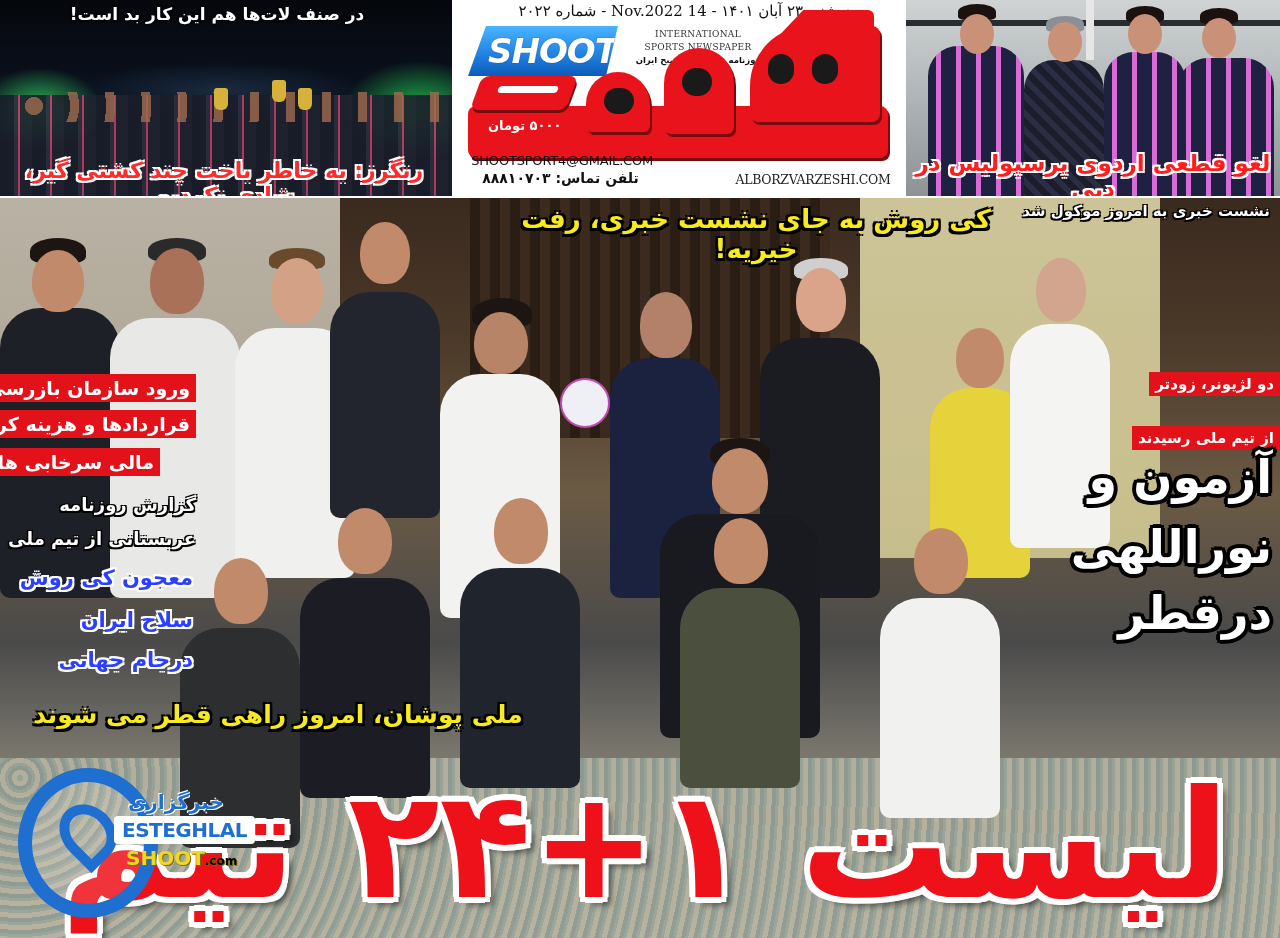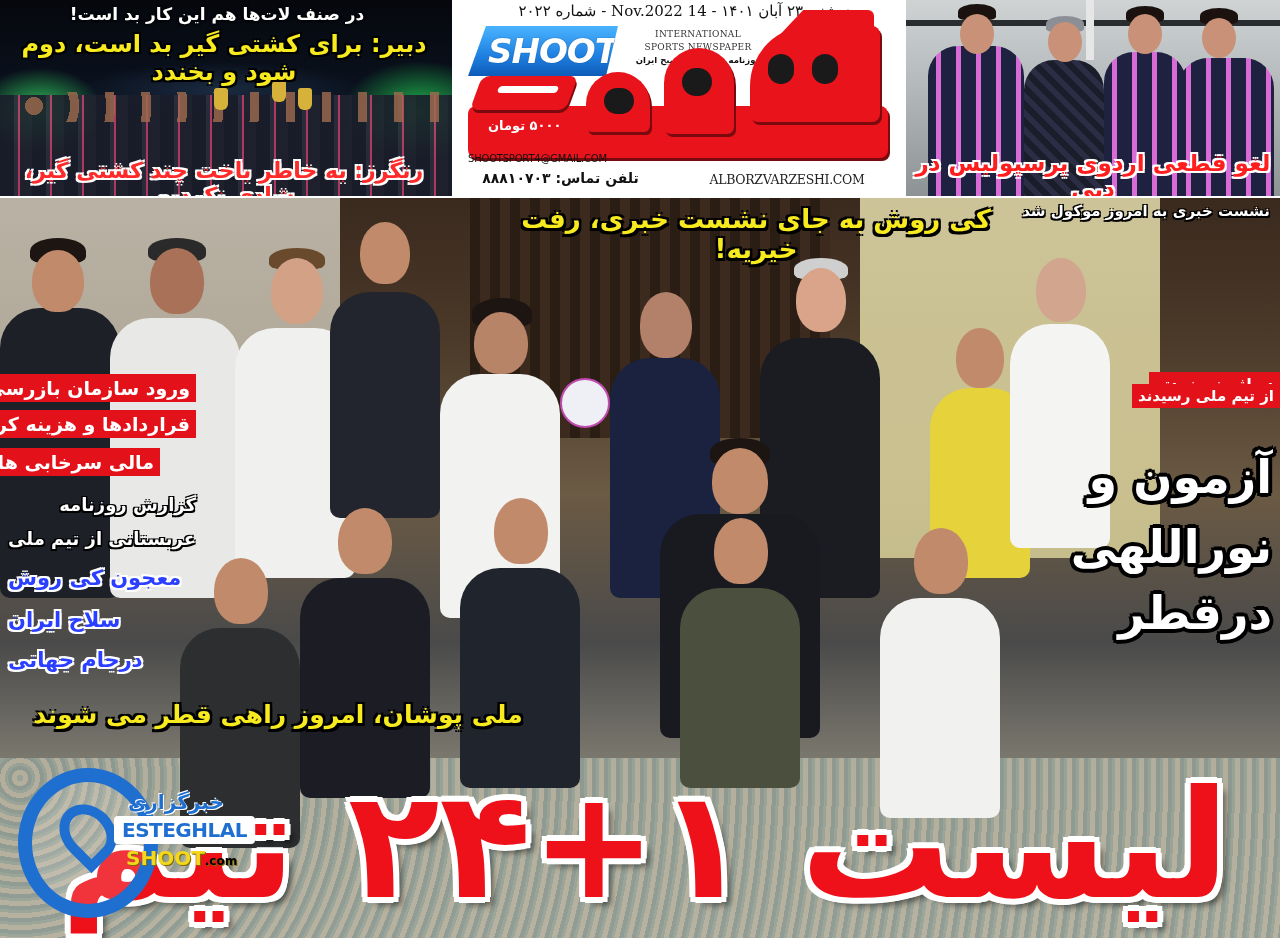--- a/index.html
+++ b/index.html
@@ -75,33 +75,33 @@
     position: absolute; left: 10px; top: 76px; width: 420px; height: 84px;
   }
   .logo-block { position: absolute; background: #e8131b; border-radius: 8px; box-shadow: 2px 3px 0 #7a0a0e; }
   .logo-stripe { position: absolute; background: #ffffff; border-radius: 30px; }
   .logo-dark { position: absolute; background: #1a1a1a; border-radius: 30px; }
   .price {
     position: absolute; left: 30px; top: 118px; color: #ffffff; font-weight: bold;
     font-size: 13px; direction: rtl;
   }
   .email {
-    position: absolute; left: 10px; top: 153px; width: 185px; text-align: left;
-    font-size: 10px; color: #111; letter-spacing: -.2px;
+    position: absolute; left: 10px; top: 153px; width: 185px; text-align: right;
+    font-size: 13px; color: #111; letter-spacing: -.2px;
   }
   .phone {
     position: absolute; left: 10px; top: 170px; width: 185px; text-align: center;
     font-size: 14px; color: #111; font-weight: bold; direction: rtl;
   }
   .alborz-fa {
     position: absolute; left: 262px; top: 150px; width: 170px; text-align: center;
     font-size: 15px; font-weight: bold; color: #111; direction: rtl;
   }
   .alborz-en {
-    position: absolute; left: 244px; top: 172px; width: 170px; text-align: center;
+    position: absolute; left: 270px; top: 172px; width: 170px; text-align: center;
     font-family: "DejaVu Serif", serif; font-size: 12.5px; color: #222; letter-spacing: -.3px;
   }
 
   
   .box-right {
     position: absolute; left: 906px; top: 0; width: 374px; height: 196px; overflow: hidden;
     background: linear-gradient(180deg, #cfd3d4 0%, #b6bbbd 40%, #8d9294 100%);
   }
   .gym-bar { position: absolute; background: #2a2d30; }
   .player {
@@ -153,21 +153,21 @@
   }
   .red-left { font-size: 19px; height: 28px; line-height: 28px; left: 0; }
 
   .white-left {
     position: absolute; left: 8px; color: #fff; font-weight: bold; font-size: 18px;
     direction: rtl; text-align: right; width: 188px;
     text-shadow: 1.5px 1.5px 0 #000, -1.5px -1.5px 0 #000, 1.5px -1.5px 0 #000, -1.5px 1.5px 0 #000;
   }
   .blue-left {
     position: absolute; left: 8px; color: #2a3fff; font-weight: bold; font-size: 21px;
-    direction: rtl; text-align: left; width: 185px;
+    direction: rtl; text-align: right; width: 185px;
     text-shadow: 2px 2px 0 #fff, -2px -2px 0 #fff, 2px -2px 0 #fff, -2px 2px 0 #fff, 0 2px 0 #fff, 0 -2px 0 #fff;
   }
 
   .red-right { font-size: 15px; height: 24px; line-height: 24px; right: 0; }
 
   .big-white-right {
     position: absolute; right: 8px; color: #fff; font-weight: bold; font-size: 46px;
     direction: rtl; text-align: right; line-height: 58px;
     text-shadow: 3px 3px 0 #000, -3px -3px 0 #000, 3px -3px 0 #000, -3px 3px 0 #000, 0 4px 0 #000, 0 -4px 0 #000, 4px 0 0 #000, -4px 0 0 #000;
   }
@@ -214,21 +214,20 @@
 
 <header class="masthead">
 
   <section class="box-left">
     <div class="wrestlers"></div>
     <div class="wrestlers-heads"></div>
     <div class="trophy" style="left:214px;top:88px;"></div>
     <div class="trophy" style="left:272px;top:80px;"></div>
     <div class="trophy" style="left:298px;top:88px;"></div>
     <div class="kicker-white">در صنف لات‌ها هم این کار بد است!</div>
-    <div class="head-yellow-top">دبیر: برای کشتی گیر بد است، دوم شود و بخندد</div>
     <div class="head-red-left">رنگرز: به خاطر باخت چند کشتی گیر، شادی نکردیم</div>
   </section>
 
   <section class="logo-area">
     <div class="dateline">دوشنبه ۲۳ آبان ۱۴۰۱ - 14 Nov.2022 - شماره ۲۰۲۲</div>
     <div class="shoot-en">SHOOT</div>
     <div class="intl">
       <div>INTERNATIONAL</div>
       <div>SPORTS NEWSPAPER</div>
       <div class="fa">روزنامه بین المللی صبح ایران</div>
@@ -359,21 +358,21 @@
 <div class="red-bar red-left" style="top:448px;width:160px;">مالی سرخابی ها</div>
 
 <div class="white-left" style="top:494px;">گزارش روزنامه</div>
 <div class="white-left" style="top:528px;">عربستانی از تیم ملی</div>
 
 <div class="blue-left" style="top:566px;">معجون کی روش</div>
 <div class="blue-left" style="top:608px;">سلاح ایران</div>
 <div class="blue-left" style="top:648px;">درجام جهانی</div>
 
 <div class="red-bar red-right" style="top:372px;">دو لژیونر، زودتر</div>
-<div class="red-bar red-right" style="top:384px;">از تیم ملی رسیدند</div>
+<div class="red-bar red-right" style="top:426px;">از تیم ملی رسیدند</div>
 
 <div class="big-white-right" style="top:448px;">آزمون و</div>
 <div class="big-white-right" style="top:518px;">نوراللهی</div>
 <div class="big-white-right" style="top:584px;">درقطر</div>
 
 <div class="head-yellow-bottom">ملی پوشان، امروز راهی قطر می شوند</div>
 
 <div class="mega-headline">لیست ۱+۲۴ تیم ملی</div>
 
 <div class="watermark">

